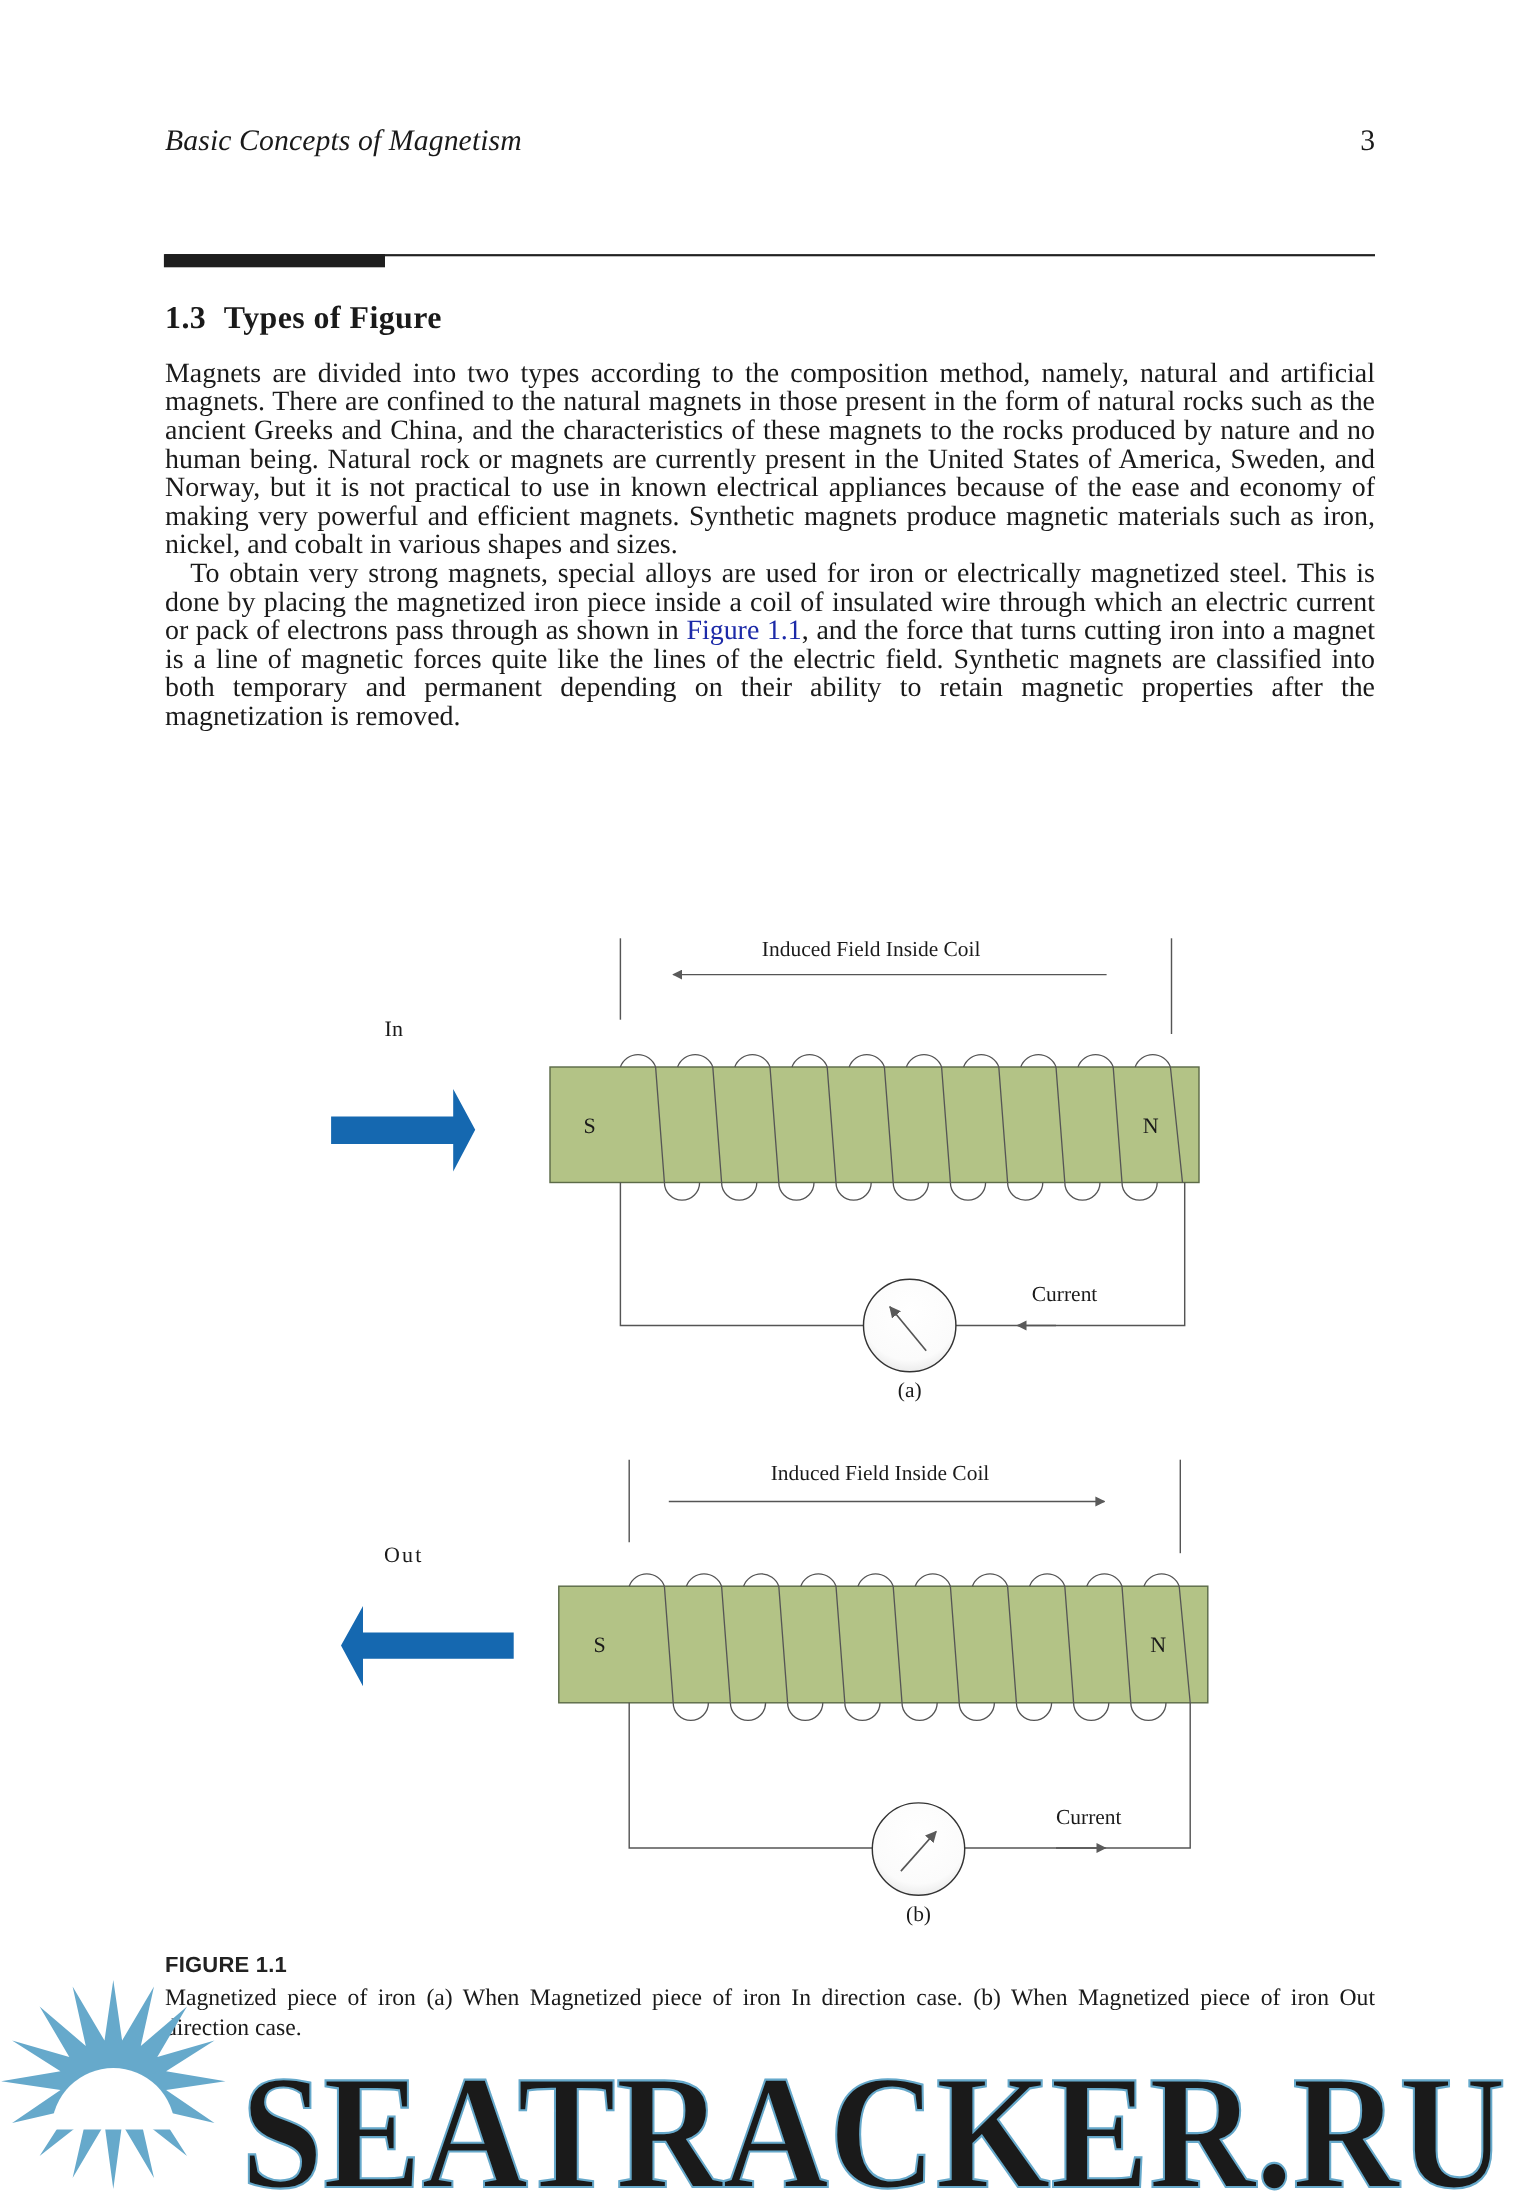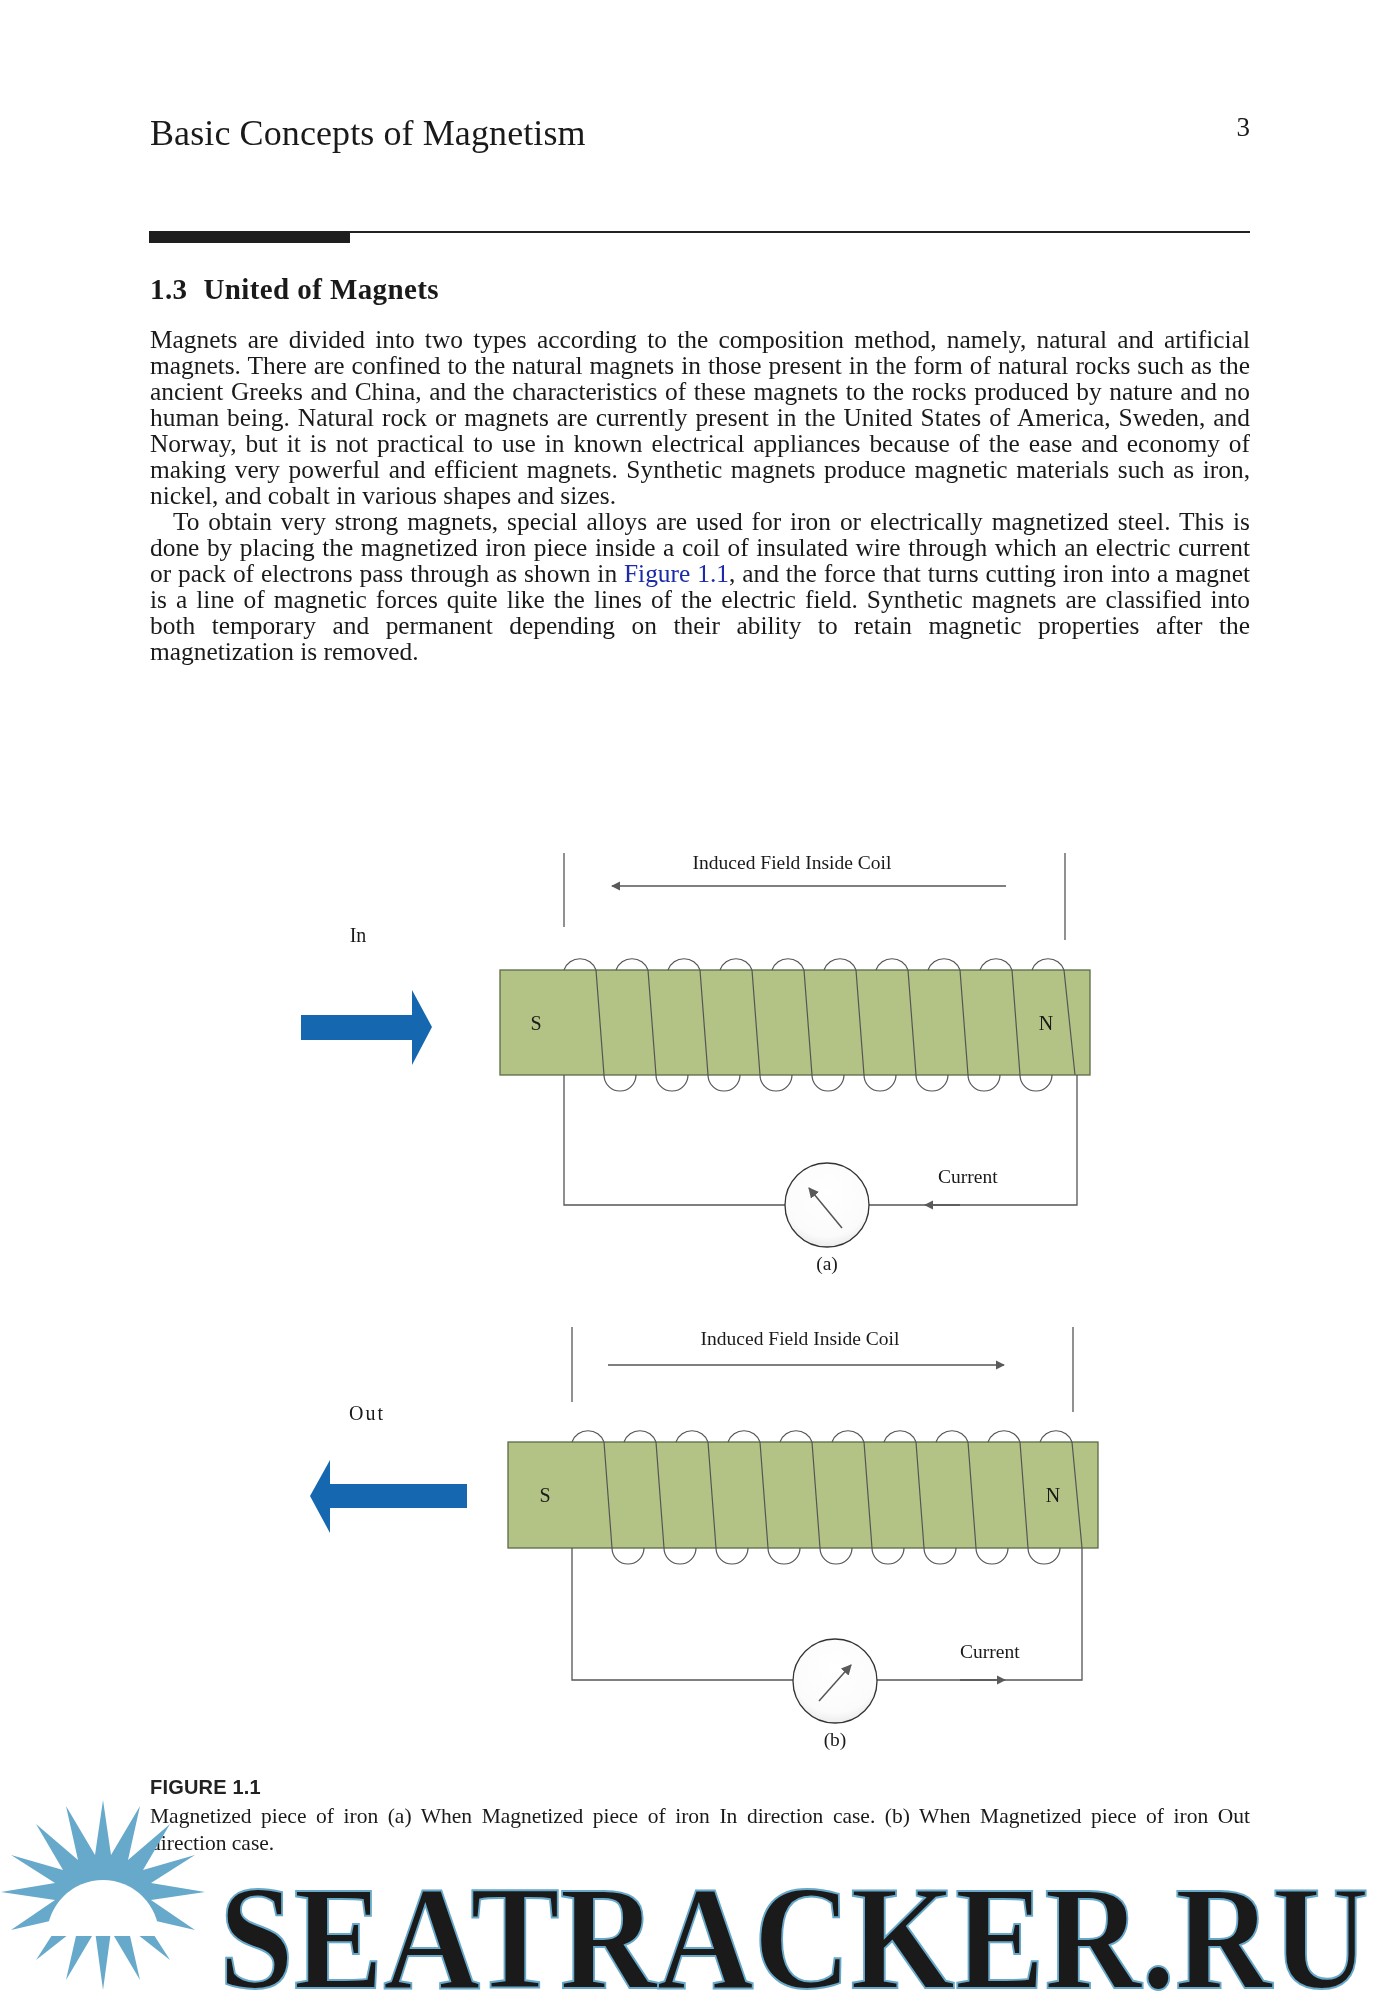--- a/index.html
+++ b/index.html
@@ -1,19 +1,19 @@
 <!DOCTYPE html>
 <html><head>
   <meta charset="utf-8">
   <style>
     html, body { margin: 0; padding: 0; background: #ffffff; }
     body { width: 1400px; height: 2000px; position: relative; overflow: hidden;
            font-family: "Liberation Serif", "DejaVu Serif", serif; color: #1a1a1a; }
     .abs { position: absolute; }
-    .running-head { left: 150px; top: 112px; font-size: 36px; letter-spacing: 0.1px; }
+    .running-head { left: 150px; top: 112px; font-size: 27px; font-style: italic; letter-spacing: 0.1px; }
     .page-num { left: 1225px; top: 112px; width: 25px; text-align: right; font-size: 27px; }
     .thin-rule { left: 150px; top: 231px; width: 1100px; height: 1.5px; background: #222; }
     .thick-bar { left: 149px; top: 231px; width: 201px; height: 12px; background: #1e1e1e; }
     .section-title { left: 150px; top: 273px; font-size: 29px; font-weight: bold; letter-spacing: 0.4px; }
     .section-title .num { margin-right: 16px; }
     .body-text { left: 150px; top: 326px; width: 1100px; font-size: 25.4px; line-height: 26px;
                  text-align: justify; hyphens: manual; }
     .body-text p { margin: 0; }
     .body-text p.indent { text-indent: 23px; }
     .xref { color: #1c2aa8; }
@@ -26,21 +26,21 @@
   </style>
 </head>
 <body>
 
 <div class="abs running-head">Basic Concepts of Magnetism</div>
 <div class="abs page-num">3</div>
 <div class="abs thin-rule"></div>
 <div class="abs thick-bar"></div>
 
 <div class="abs section-title">
-  <span class="num">1.3</span><span>United of Magnets</span>
+  <span class="num">1.3</span><span>Types of Figure</span>
 </div>
 
 <div class="abs body-text">
   <p>Magnets are divided into two types according to the composition method, namely, natu­ral and artificial magnets. There are confined to the natural magnets in those present in the form of natural rocks such as the ancient Greeks and China, and the characteristics of these magnets to the rocks produced by nature and no human being. Natural rock or magnets are currently present in the United States of America, Sweden, and Norway, but it is not practical to use in known electrical appliances because of the ease and economy of making very powerful and efficient magnets. Synthetic magnets produce magnetic mate­rials such as iron, nickel, and cobalt in various shapes and sizes.</p>
   <p class="indent"><span>To obtain very strong magnets, special alloys are used for iron or electrically magnetized steel. This is done by placing the magnetized iron piece inside a coil of insulated wire through which an electric current or pack of electrons pass through as shown in </span><span class="xref">Figure 1.1</span><span>, and the force that turns cutting iron into a magnet is a line of magnetic forces quite like the lines of the electric field. Synthetic magnets are classified into both temporary and permanent depend­ing on their ability to retain magnetic properties after the magnetization is removed.</span></p>
 </div>
 
 <svg class="abs" style="left:0;top:0;" width="1400" height="1780" viewBox="0 0 1400 1780">
   <defs>
     <marker id="ah" viewBox="0 0 10 10" refX="9" refY="5" markerWidth="7" markerHeight="7" orient="auto-start-reverse">

